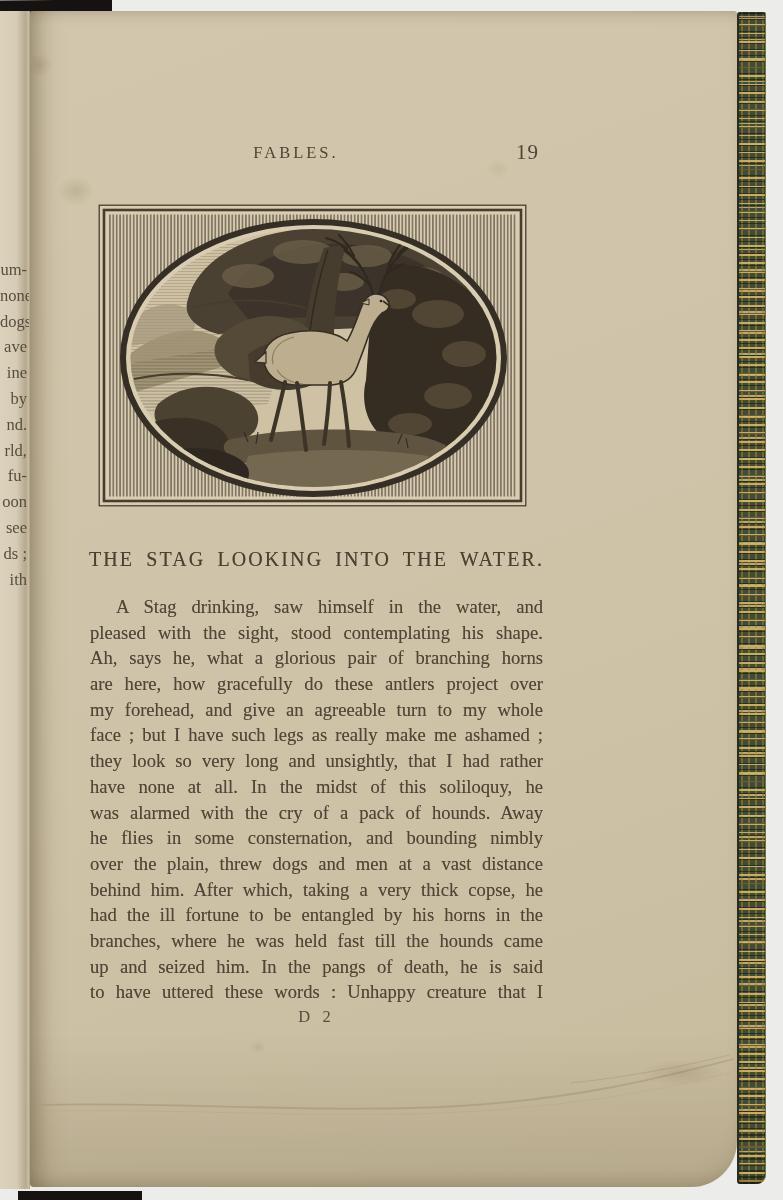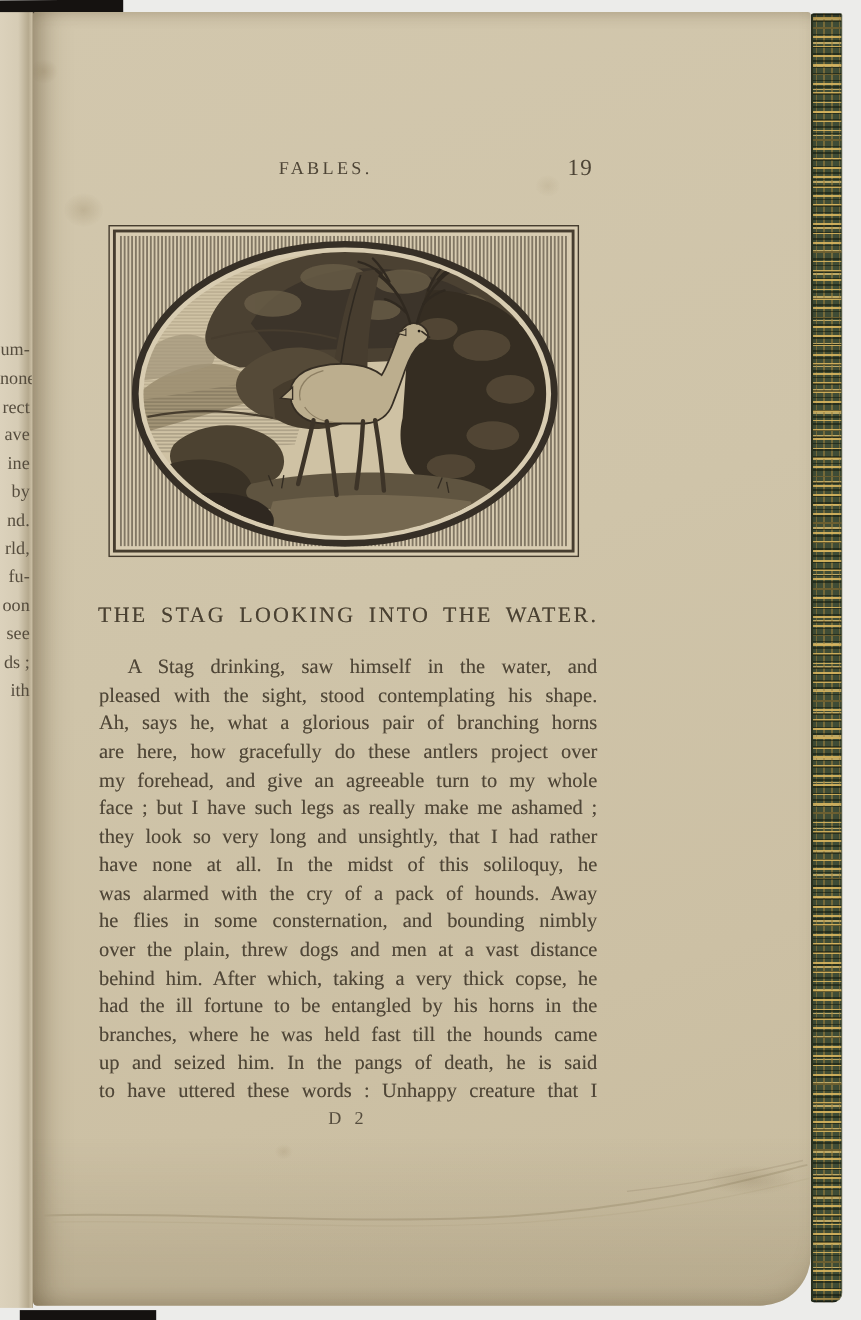--- a/index.html
+++ b/index.html
@@ -13,21 +13,21 @@
   .board-tl{left:0;top:0;width:112px;height:13px;transform:skewY(-.4deg);}
   .board-bl{left:18px;top:1191px;width:124px;height:9px;}
   
   .left-strip{
     position:absolute;left:0;top:11px;width:30px;height:1178px;
     background:linear-gradient(to right,#dcd2bc 0%,#d6ccb5 55%,#b5a98e 86%,#c9bda3 96%,#a4987d 100%);
   }
   .fragments{
     position:absolute;left:0;top:246px;width:27px;
     font-size:16.5px;line-height:25.8px;color:#564d3e;text-align:right;
-    padding-right:2px;white-space:nowrap;overflow:hidden;margin-top:48px;
+    padding-right:2px;white-space:nowrap;overflow:hidden;
   }
   
   .page{
     position:absolute;left:30px;top:11px;width:707px;height:1176px;
     background:linear-gradient(160deg,#d2c7ad 0%,#cfc4a9 45%,#ccc0a4 75%,#c8bc9f 100%);
     border-radius:2px 3px 46px 4px;
     box-shadow:inset 22px 0 26px -16px rgba(92,76,49,.55),
                inset 0 -16px 22px -14px rgba(92,76,49,.35),
                inset 0 10px 14px -10px rgba(92,76,49,.28);
   }
@@ -92,21 +92,21 @@
 
 <div class="canvas">
 
   <div class="board board-tl"></div>
   <div class="board board-bl"></div>
 
   <div class="left-strip">
     <div class="fragments">
         <div class="fragment-line">um-</div>
         <div class="fragment-line">none</div>
-        <div class="fragment-line">rect</div>
+        <div class="fragment-line">dogs</div>
         <div class="fragment-line">ave</div>
         <div class="fragment-line">ine</div>
         <div class="fragment-line">by</div>
         <div class="fragment-line">nd.</div>
         <div class="fragment-line">rld,</div>
         <div class="fragment-line">fu-</div>
         <div class="fragment-line">oon</div>
         <div class="fragment-line">see</div>
         <div class="fragment-line">ds ;</div>
         <div class="fragment-line">ith</div>

